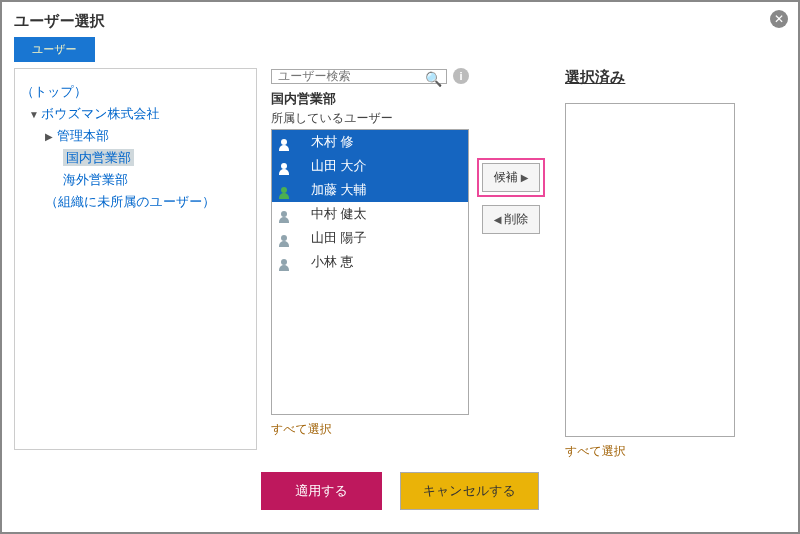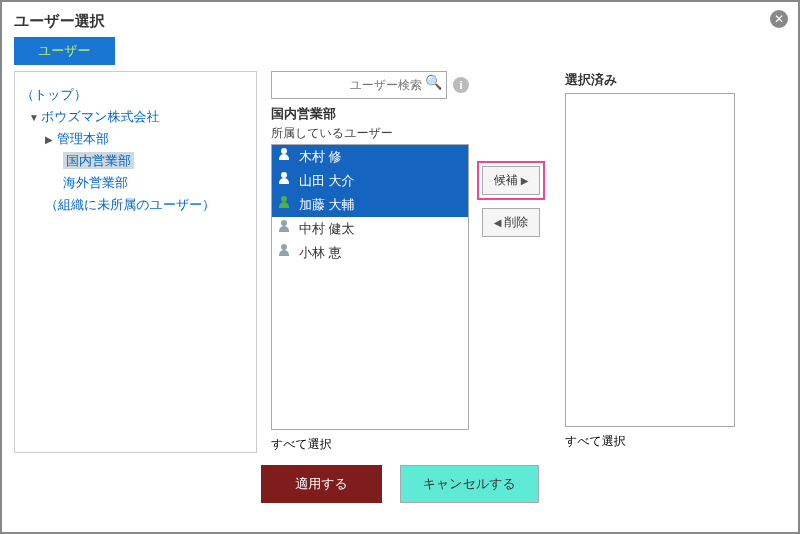--- a/index.html
+++ b/index.html
@@ -1,20 +1,20 @@
 <!DOCTYPE html>
 <html><head>
 <meta charset="utf-8">
 <style>
 * { box-sizing: border-box; margin: 0; padding: 0; }
 body { font-family: "Meiryo", "Hiragino Sans", sans-serif; font-size: 13px; background: #fff; color: #333; }
 .dialog { width: 800px; height: 534px; border: 2px solid #888; position: relative; padding: 10px 12px; }
 .dialog-title { font-size: 15px; font-weight: bold; margin-bottom: 6px; }
 .close-btn { position: absolute; top: 8px; right: 10px; width: 18px; height: 18px; border-radius: 50%; background: #888; color: #fff; display: flex; align-items: center; justify-content: center; font-size: 12px; cursor: pointer; }
-.tab { display: inline-block; background: #1976d2; color: #bef264; padding: 5px 24px; font-size: 13px; }
+.tab { display: inline-block; background: #1976d2; color: #fef9c3; padding: 5px 18px; font-size: 11px; }
 
 .main-row { display: flex; gap: 0; margin-top: 6px; }
 .panel-left { width: 243px; height: 382px; border: 1px solid #ccc; padding: 12px 4px; overflow: auto; }
 .panel-middle { width: 198px; margin-left: 14px; display: flex; flex-direction: column; }
 .panel-transfer { width: 84px; display: flex; flex-direction: column; align-items: center; justify-content: flex-start; padding-top: 90px; }
 .panel-right { width: 170px; margin-left: 12px; display: flex; flex-direction: column; }
 
 
 .tree { font-size: 13px; color: #0066cc; }
 .tree-node { padding: 2px 0; cursor: pointer; }
@@ -22,49 +22,49 @@
 .lbl { color: #0066cc; }
 .l1 { padding-left: 2px; }
 .l2 { padding-left: 10px; }
 .l3 { padding-left: 26px; }
 .l4 { padding-left: 44px; }
 .sel { background: #cfd8dc; padding: 1px 3px; }
 
 
 .search-row { display: flex; align-items: center; gap: 6px; margin-bottom: 6px; }
 .search-wrap { position: relative; flex: 1; }
-.search-wrap input { width: 100%; height: 28px; padding: 2px 24px 2px 6px; border: 1px solid #aaa; font-size: 12px; text-align: right; }
+.search-wrap input { width: 100%; height: 15px; padding: 2px 24px 2px 6px; border: 1px solid #aaa; font-size: 12px; }
 .search-icon { position: absolute; right: 4px; top: 3px; font-size: 14px; color: #333; }
 .info-icon { width: 16px; height: 16px; border-radius: 50%; background: #bbb; color: #fff; display: inline-flex; align-items: center; justify-content: center; font-size: 11px; font-weight: bold; }
 .dept-title { font-weight: bold; font-size: 13px; margin-bottom: 2px; }
 .sub-lbl { font-size: 12px; color: #444; margin-bottom: 2px; }
 .user-list { border: 1px solid #aaa; height: 286px; overflow: auto; background: #fff; }
-.user-item { padding: 3px 6px; display: flex; align-items: flex-start; gap: 9px; cursor: pointer; font-size: 13px; }
+.user-item { padding: 3px 6px; display: flex; align-items: flex-end; gap: 21px; cursor: pointer; font-size: 13px; }
 .user-item.sel-u { background: #1565c0; color: #fff; }
 .uicon { width: 12px; height: 12px; position: relative; }
 .uicon::before { content: ""; position: absolute; top: 0; left: 3px; width: 6px; height: 6px; border-radius: 50%; background: currentColor; }
 .uicon::after { content: ""; position: absolute; top: 6px; left: 1px; width: 10px; height: 6px; border-radius: 5px 5px 0 0; background: currentColor; }
 .uicon-s { color: #fff; }
 .uicon-g { color: #4caf50; }
 .uicon-n { color: #90a4ae; }
-.select-all { color: #000000; font-size: 12px; margin-top: 6px; cursor: pointer; }
+.select-all { color: #a16207; font-size: 12px; margin-top: 6px; cursor: pointer; }
 
 
 .tbtn { border: 1px solid #aaa; background: #f5f5f5; padding: 5px 8px; font-size: 12px; min-width: 58px; display: flex; align-items: center; justify-content: center; gap: 3px; margin-bottom: 8px; cursor: pointer; }
 .tbtn-hl { border: 2px solid #ec4899; padding: 3px; }
 .arrow { font-size: 10px; color: #555; }
 
 
-.right-title { font-size: 13px; font-weight: bold; margin-bottom: 4px; }
+.right-title { font-size: 15px; font-weight: bold; margin-bottom: 16px; text-decoration: underline; }
 .selected-box { border: 1px solid #aaa; height: 334px; background: #fff; }
 
 
 .footer { display: flex; justify-content: center; gap: 18px; margin-top: 12px; }
-.btn-primary { background: #7f1d1d; color: #fff; border: none; padding: 9px 34px; font-size: 13px; cursor: pointer; }
-.btn-secondary { background: #5eead4; color: #333; border: 1px solid #aaa; padding: 9px 22px; font-size: 13px; cursor: pointer; }
+.btn-primary { background: #be185d; color: #fff; border: none; padding: 9px 34px; font-size: 13px; cursor: pointer; }
+.btn-secondary { background: #eab308; color: #333; border: 1px solid #aaa; padding: 9px 22px; font-size: 13px; cursor: pointer; }
 </style>
 </head>
 <body>
 
 <div class="dialog">
   <div class="dialog-title">ユーザー選択</div>
   <div class="close-btn">✕</div>
   <div class="tab">ユーザー</div>
 
   <div class="main-row">
@@ -102,20 +102,24 @@
           <div class="user-item sel-u">
             <span class="uicon uicon-g"></span>
             <span>加藤 大輔</span>
           </div>
           <div class="user-item">
             <span class="uicon uicon-n"></span>
             <span>中村 健太</span>
           </div>
           <div class="user-item">
             <span class="uicon uicon-n"></span>
+            <span>山田 陽子</span>
+          </div>
+          <div class="user-item">
+            <span class="uicon uicon-n"></span>
             <span>小林 恵</span>
           </div>
         </div>
       <div class="select-all">すべて選択</div>
     </div>
 
     <div class="panel-transfer">
       <div class="tbtn-hl">
         <div class="tbtn" style="margin-bottom:0">
           <span>候補</span>

